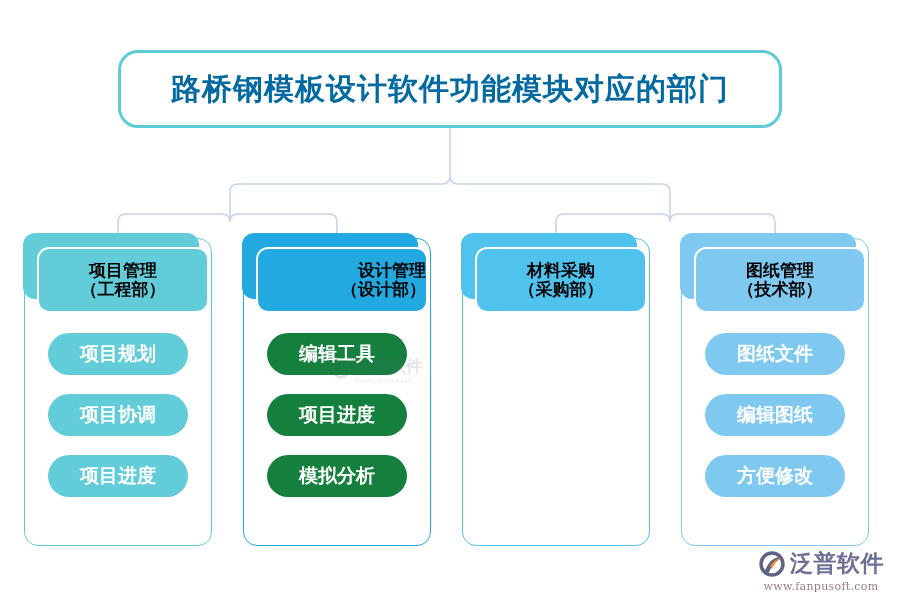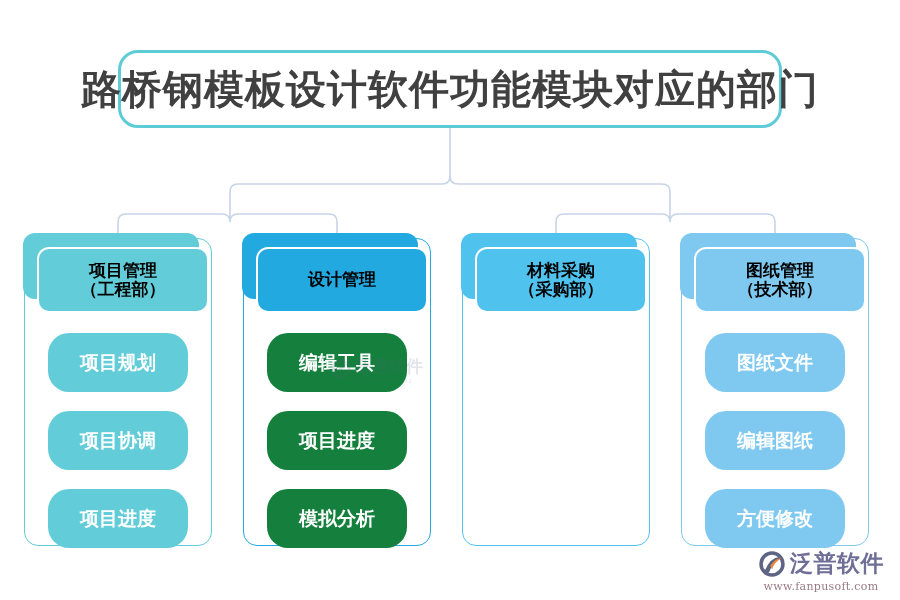--- a/index.html
+++ b/index.html
@@ -29,23 +29,23 @@
     height: 78px;
     box-sizing: border-box;
     border: 3px solid #5ECCD6;
     border-radius: 20px;
     background: #ffffff;
     display: flex;
     align-items: center;
     justify-content: center;
   }
   #title-text {
-    font-size: 40px;
-    font-weight: 700;
-    color: #404040;
+    font-size: 30px;
+    font-weight: 700;
+    color: #0369a1;
     letter-spacing: 1px;
     white-space: nowrap;
   }
 
   
   #connectors {
     position: absolute;
     left: 0;
     top: 0;
     width: 900px;
@@ -92,21 +92,21 @@
     box-sizing: border-box;
     border: 2px solid #ffffff;
     border-radius: 12px;
     display: flex;
     flex-direction: column;
     align-items: center;
     justify-content: center;
     line-height: 1.12;
   }
   .col-1 .hdr-front { background: #62CDD8; }
-  .col-2 .hdr-front { background: #22A9E0; }
+  .col-2 .hdr-front { background: #22A9E0; align-items: flex-end; }
   .col-3 .hdr-front { background: #4FC3EE; }
   .col-4 .hdr-front { background: #7FC9F0; }
 
   .hdr-line {
     font-size: 17px;
     font-weight: 700;
     color: #000000;
     white-space: nowrap;
   }
 
@@ -116,21 +116,21 @@
     left: 0;
     top: 94px;
     width: 100%;
     display: flex;
     flex-direction: column;
     align-items: center;
     gap: 19px;
   }
   .pill {
     width: 140px;
-    height: 59px;
+    height: 42px;
     border-radius: 21px;
     display: flex;
     align-items: center;
     justify-content: center;
     font-size: 19px;
     font-weight: 700;
     color: #ffffff;
     white-space: nowrap;
   }
   .col-1 .pill { background: #62CDD8; }
@@ -233,20 +233,21 @@
       <div class="pill">项目规划</div>
       <div class="pill">项目协调</div>
       <div class="pill">项目进度</div>
     </div>
   </div>
 
   <div class="column col-2">
     <div class="hdr-back"></div>
     <div class="hdr-front">
       <div class="hdr-line">设计管理</div>
+      <div class="hdr-line">（设计部）</div>
     </div>
     <div class="items">
       <div class="pill">编辑工具</div>
       <div class="pill">项目进度</div>
       <div class="pill">模拟分析</div>
     </div>
   </div>
 
   <div class="column col-3">
     <div class="hdr-back"></div>

